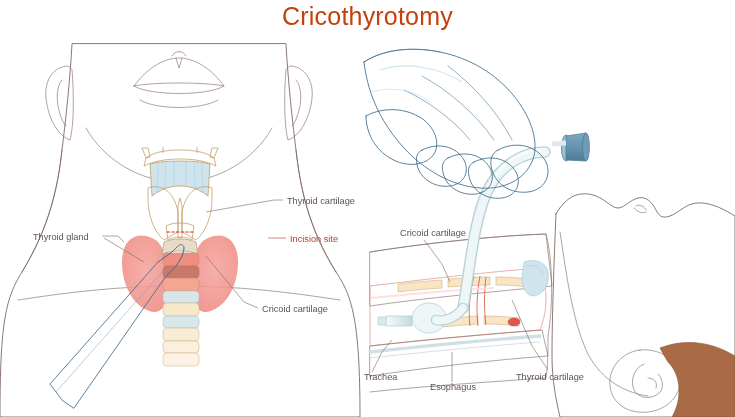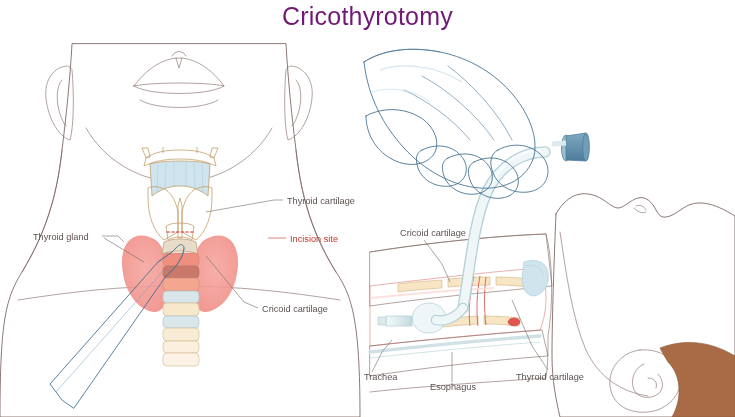--- a/index.html
+++ b/index.html
@@ -1,21 +1,21 @@
 <!DOCTYPE html>
 <html><head>
 <meta charset="utf-8">
 <style>
   html,body{margin:0;padding:0;background:#ffffff;}
   body{width:735px;height:417px;overflow:hidden;
        font-family:"Liberation Sans","DejaVu Sans",sans-serif;}
   #root{position:relative;width:735px;height:417px;background:#fff;}
   #figure-title{
     position:absolute;left:0;top:2px;width:735px;text-align:center;
-    font-size:25px;font-weight:400;color:#701a75;letter-spacing:.2px;
+    font-size:25px;font-weight:400;color:#c2410c;letter-spacing:.2px;
   }
   svg{position:absolute;left:0;top:0;}
   .lbl{font-family:"Liberation Sans","DejaVu Sans",sans-serif;
        font-size:9.2px;fill:#5d5350;}
   .lbl-red{font-family:"Liberation Sans","DejaVu Sans",sans-serif;
        font-size:9.2px;fill:#c0392b;}
   .ldr{stroke:#7a6e6a;stroke-width:.62;fill:none;}
   .ldr-red{stroke:#c0392b;stroke-width:.62;fill:none;}
   .ol{stroke:#6d5550;stroke-width:.8;fill:none;stroke-linejoin:round;stroke-linecap:round;}
   .ol-thin{stroke:#7d6560;stroke-width:.6;fill:none;stroke-linecap:round;}

